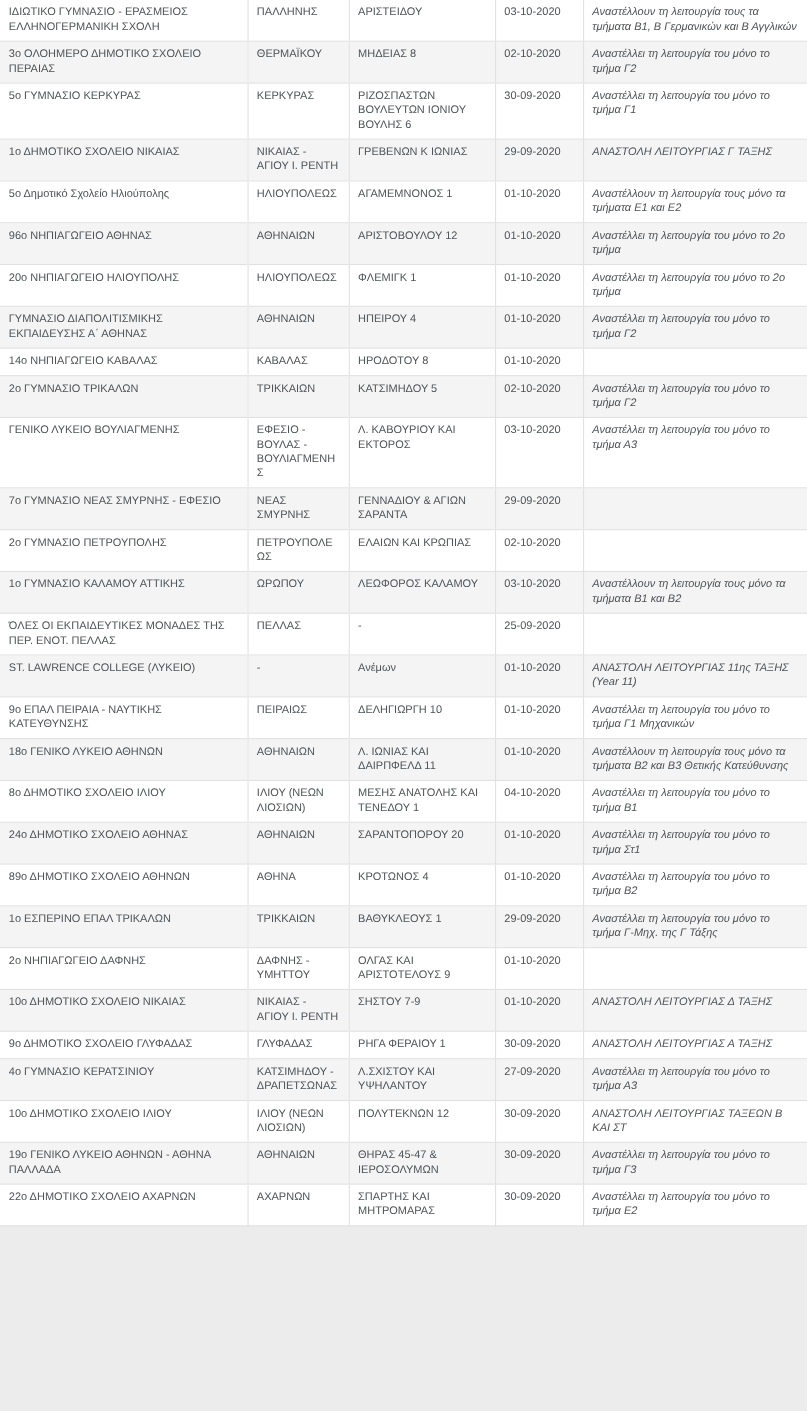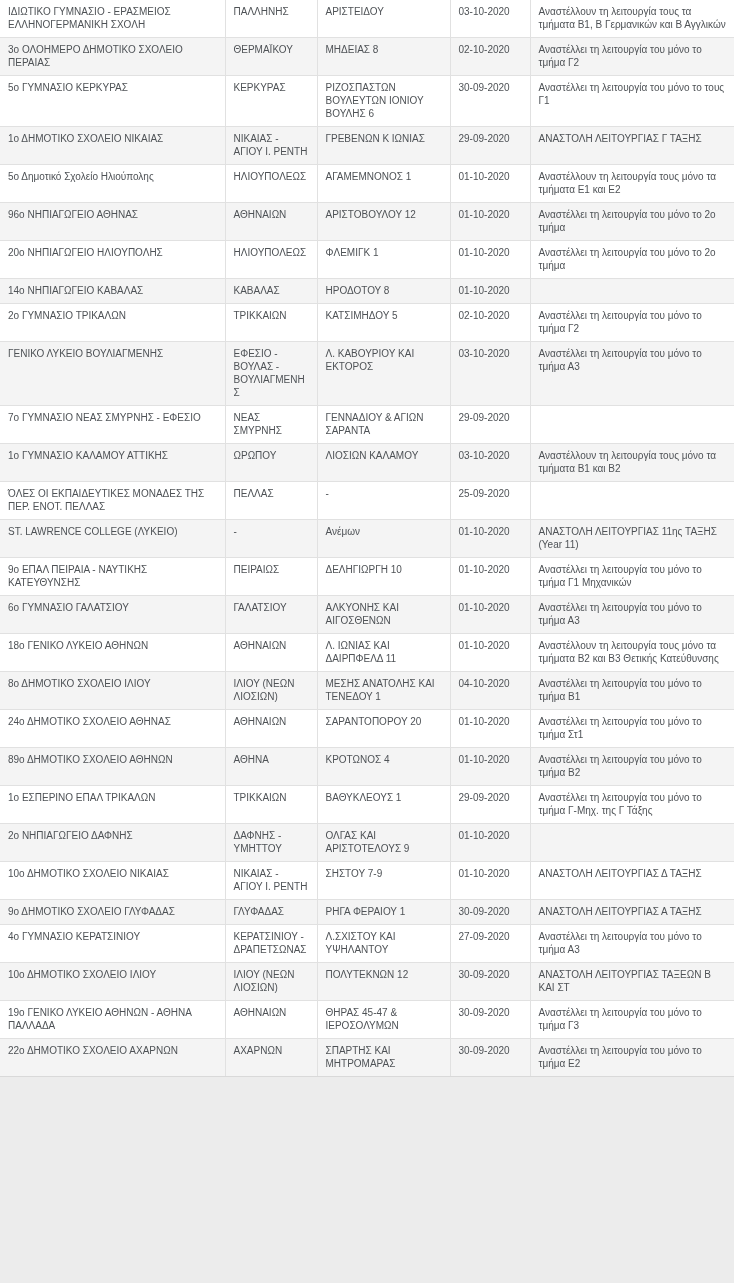--- a/index.html
+++ b/index.html
@@ -29,21 +29,21 @@
     vertical-align: top;
     padding: 5px 8px 6px 8px;
     font-size: 10px;
     line-height: 13px;
     color: #4e5256;
     border-top: 1px solid #e1e1e1;
     border-right: 1px solid #e1e1e1;
     word-wrap: break-word;
     overflow: hidden;
   }
-  table.school-table td:last-child { border-right: none; }
+  table.school-table td:last-child { border-right: none; font-style: italic; }
   table.school-table tr:first-child td { border-top: none; }
   table.school-table tr:last-child td { border-bottom: 1px solid #d9d9d9; }
   table.school-table tr:nth-child(even) td { background: #f4f4f4; }
 </style>
 </head>
 <body>
 
 <div class="page">
   <table class="school-table">
     <colgroup>
@@ -68,21 +68,21 @@
     <td>ΜΗΔΕΙΑΣ 8</td>
     <td>02-10-2020</td>
     <td>Αναστέλλει τη λειτουργία του μόνο το τμήμα Γ2</td>
   </tr>
 
   <tr>
     <td>5ο ΓΥΜΝΑΣΙΟ ΚΕΡΚΥΡΑΣ</td>
     <td>ΚΕΡΚΥΡΑΣ</td>
     <td>ΡΙΖΟΣΠΑΣΤΩΝ ΒΟΥΛΕΥΤΩΝ ΙΟΝΙΟΥ ΒΟΥΛΗΣ 6</td>
     <td>30-09-2020</td>
-    <td>Αναστέλλει τη λειτουργία του μόνο το τους Γ1</td>
+    <td>Αναστέλλει τη λειτουργία του μόνο το τμήμα Γ1</td>
   </tr>
 
   <tr>
     <td>1ο ΔΗΜΟΤΙΚΟ ΣΧΟΛΕΙΟ ΝΙΚΑΙΑΣ</td>
     <td>ΝΙΚΑΙΑΣ - ΑΓΙΟΥ Ι. ΡΕΝΤΗ</td>
     <td>ΓΡΕΒΕΝΩΝ Κ ΙΩΝΙΑΣ</td>
     <td>29-09-2020</td>
     <td>ΑΝΑΣΤΟΛΗ ΛΕΙΤΟΥΡΓΙΑΣ Γ ΤΑΞΗΣ</td>
   </tr>
 
@@ -103,20 +103,27 @@
   </tr>
 
   <tr>
     <td>20ο ΝΗΠΙΑΓΩΓΕΙΟ ΗΛΙΟΥΠΟΛΗΣ</td>
     <td>ΗΛΙΟΥΠΟΛΕΩΣ</td>
     <td>ΦΛΕΜΙΓΚ 1</td>
     <td>01-10-2020</td>
     <td>Αναστέλλει τη λειτουργία του μόνο το 2ο τμήμα</td>
   </tr>
 
+  <tr>
+    <td>ΓΥΜΝΑΣΙΟ ΔΙΑΠΟΛΙΤΙΣΜΙΚΗΣ ΕΚΠΑΙΔΕΥΣΗΣ Α΄ ΑΘΗΝΑΣ</td>
+    <td>ΑΘΗΝΑΙΩΝ</td>
+    <td>ΗΠΕΙΡΟΥ 4</td>
+    <td>01-10-2020</td>
+    <td>Αναστέλλει τη λειτουργία του μόνο το τμήμα Γ2</td>
+  </tr>
 
   <tr>
     <td>14ο ΝΗΠΙΑΓΩΓΕΙΟ ΚΑΒΑΛΑΣ</td>
     <td>ΚΑΒΑΛΑΣ</td>
     <td>ΗΡΟΔΟΤΟΥ 8</td>
     <td>01-10-2020</td>
     <td></td>
   </tr>
 
   <tr>
@@ -136,25 +143,32 @@
   </tr>
 
   <tr>
     <td>7ο ΓΥΜΝΑΣΙΟ ΝΕΑΣ ΣΜΥΡΝΗΣ - ΕΦΕΣΙΟ</td>
     <td>ΝΕΑΣ ΣΜΥΡΝΗΣ</td>
     <td>ΓΕΝΝΑΔΙΟΥ &amp; ΑΓΙΩΝ ΣΑΡΑΝΤΑ</td>
     <td>29-09-2020</td>
     <td></td>
   </tr>
 
+  <tr>
+    <td>2ο ΓΥΜΝΑΣΙΟ ΠΕΤΡΟΥΠΟΛΗΣ</td>
+    <td>ΠΕΤΡΟΥΠΟΛΕΩΣ</td>
+    <td>ΕΛΑΙΩΝ ΚΑΙ ΚΡΩΠΙΑΣ</td>
+    <td>02-10-2020</td>
+    <td></td>
+  </tr>
 
   <tr>
     <td>1ο ΓΥΜΝΑΣΙΟ ΚΑΛΑΜΟΥ ΑΤΤΙΚΗΣ</td>
     <td>ΩΡΩΠΟΥ</td>
-    <td>ΛΙΟΣΙΩΝ ΚΑΛΑΜΟΥ</td>
+    <td>ΛΕΩΦΟΡΟΣ ΚΑΛΑΜΟΥ</td>
     <td>03-10-2020</td>
     <td>Αναστέλλουν τη λειτουργία τους μόνο τα τμήματα Β1 και Β2</td>
   </tr>
 
   <tr>
     <td>ΌΛΕΣ ΟΙ ΕΚΠΑΙΔΕΥΤΙΚΕΣ ΜΟΝΑΔΕΣ ΤΗΣ ΠΕΡ. ΕΝΟΤ. ΠΕΛΛΑΣ</td>
     <td>ΠΕΛΛΑΣ</td>
     <td>-</td>
     <td>25-09-2020</td>
     <td></td>
@@ -169,27 +183,20 @@
   </tr>
 
   <tr>
     <td>9ο ΕΠΑΛ ΠΕΙΡΑΙΑ - ΝΑΥΤΙΚΗΣ ΚΑΤΕΥΘΥΝΣΗΣ</td>
     <td>ΠΕΙΡΑΙΩΣ</td>
     <td>ΔΕΛΗΓΙΩΡΓΗ 10</td>
     <td>01-10-2020</td>
     <td>Αναστέλλει τη λειτουργία του μόνο το τμήμα Γ1 Μηχανικών</td>
   </tr>
 
-  <tr>
-    <td>6ο ΓΥΜΝΑΣΙΟ ΓΑΛΑΤΣΙΟΥ</td>
-    <td>ΓΑΛΑΤΣΙΟΥ</td>
-    <td>ΑΛΚΥΟΝΗΣ ΚΑΙ ΑΙΓΟΣΘΕΝΩΝ</td>
-    <td>01-10-2020</td>
-    <td>Αναστέλλει τη λειτουργία του μόνο το τμήμα Α3</td>
-  </tr>
 
   <tr>
     <td>18ο ΓΕΝΙΚΟ ΛΥΚΕΙΟ ΑΘΗΝΩΝ</td>
     <td>ΑΘΗΝΑΙΩΝ</td>
     <td>Λ. ΙΩΝΙΑΣ ΚΑΙ ΔΑΙΡΠΦΕΛΔ 11</td>
     <td>01-10-2020</td>
     <td>Αναστέλλουν τη λειτουργία τους μόνο τα τμήματα Β2 και Β3 Θετικής Κατεύθυνσης</td>
   </tr>
 
 
@@ -246,21 +253,21 @@
   <tr>
     <td>9ο ΔΗΜΟΤΙΚΟ ΣΧΟΛΕΙΟ ΓΛΥΦΑΔΑΣ</td>
     <td>ΓΛΥΦΑΔΑΣ</td>
     <td>ΡΗΓΑ ΦΕΡΑΙΟΥ 1</td>
     <td>30-09-2020</td>
     <td>ΑΝΑΣΤΟΛΗ ΛΕΙΤΟΥΡΓΙΑΣ Α ΤΑΞΗΣ</td>
   </tr>
 
   <tr>
     <td>4ο ΓΥΜΝΑΣΙΟ ΚΕΡΑΤΣΙΝΙΟΥ</td>
-    <td>ΚΕΡΑΤΣΙΝΙΟΥ - ΔΡΑΠΕΤΣΩΝΑΣ</td>
+    <td>ΚΑΤΣΙΜΗΔΟΥ - ΔΡΑΠΕΤΣΩΝΑΣ</td>
     <td>Λ.ΣΧΙΣΤΟΥ ΚΑΙ ΥΨΗΛΑΝΤΟΥ</td>
     <td>27-09-2020</td>
     <td>Αναστέλλει τη λειτουργία του μόνο το τμήμα Α3</td>
   </tr>
 
   <tr>
     <td>10ο ΔΗΜΟΤΙΚΟ ΣΧΟΛΕΙΟ ΙΛΙΟΥ</td>
     <td>ΙΛΙΟΥ (ΝΕΩΝ ΛΙΟΣΙΩΝ)</td>
     <td>ΠΟΛΥΤΕΚΝΩΝ 12</td>
     <td>30-09-2020</td>

